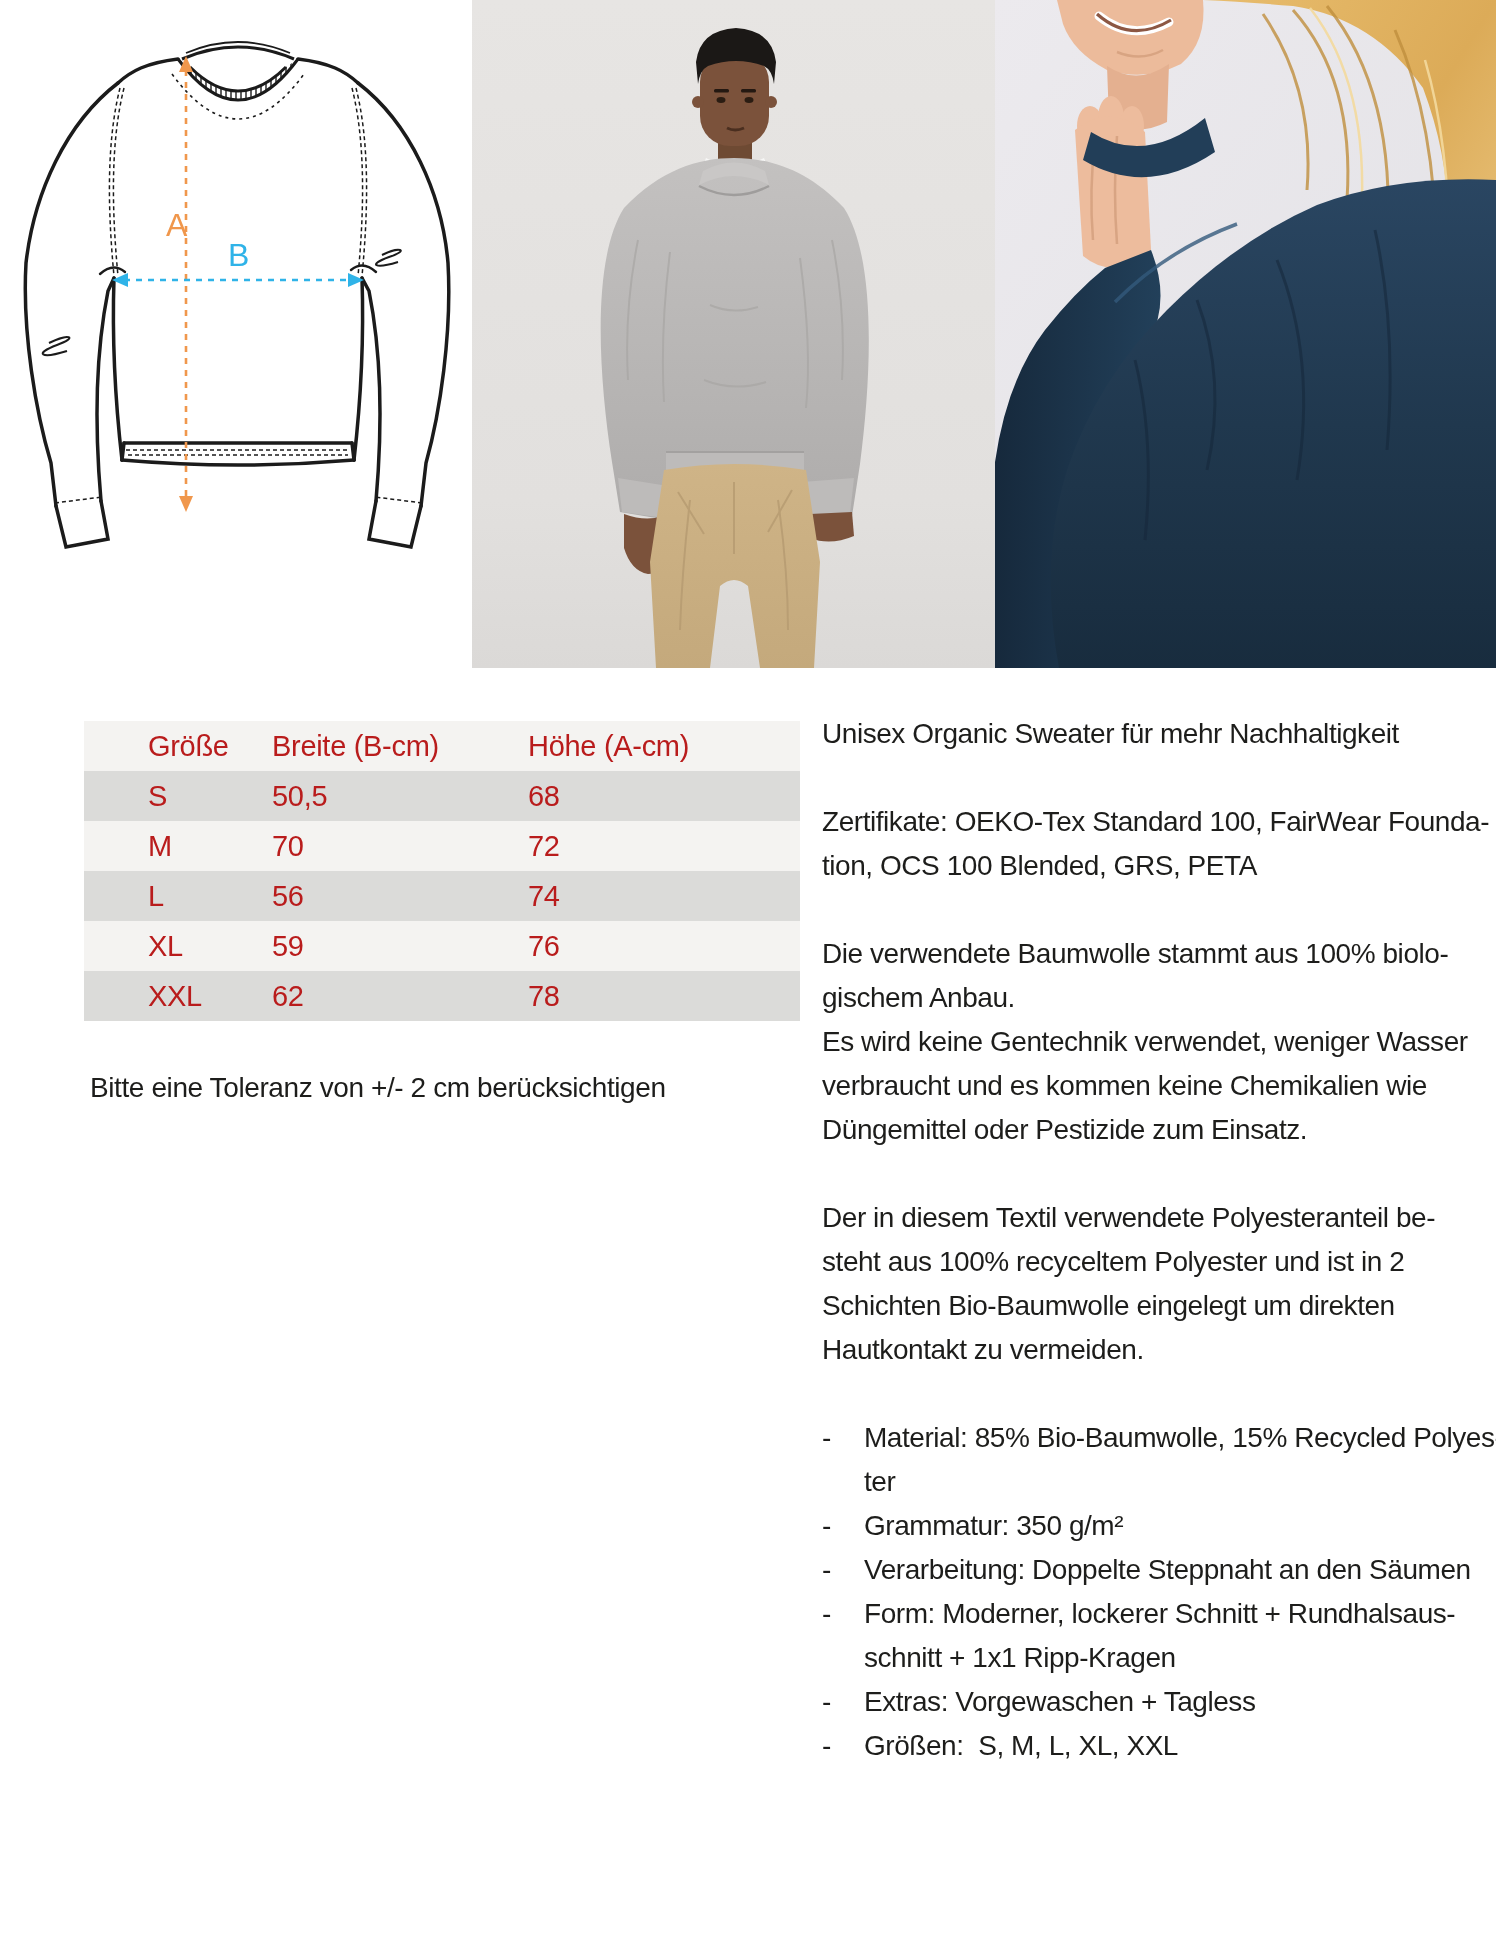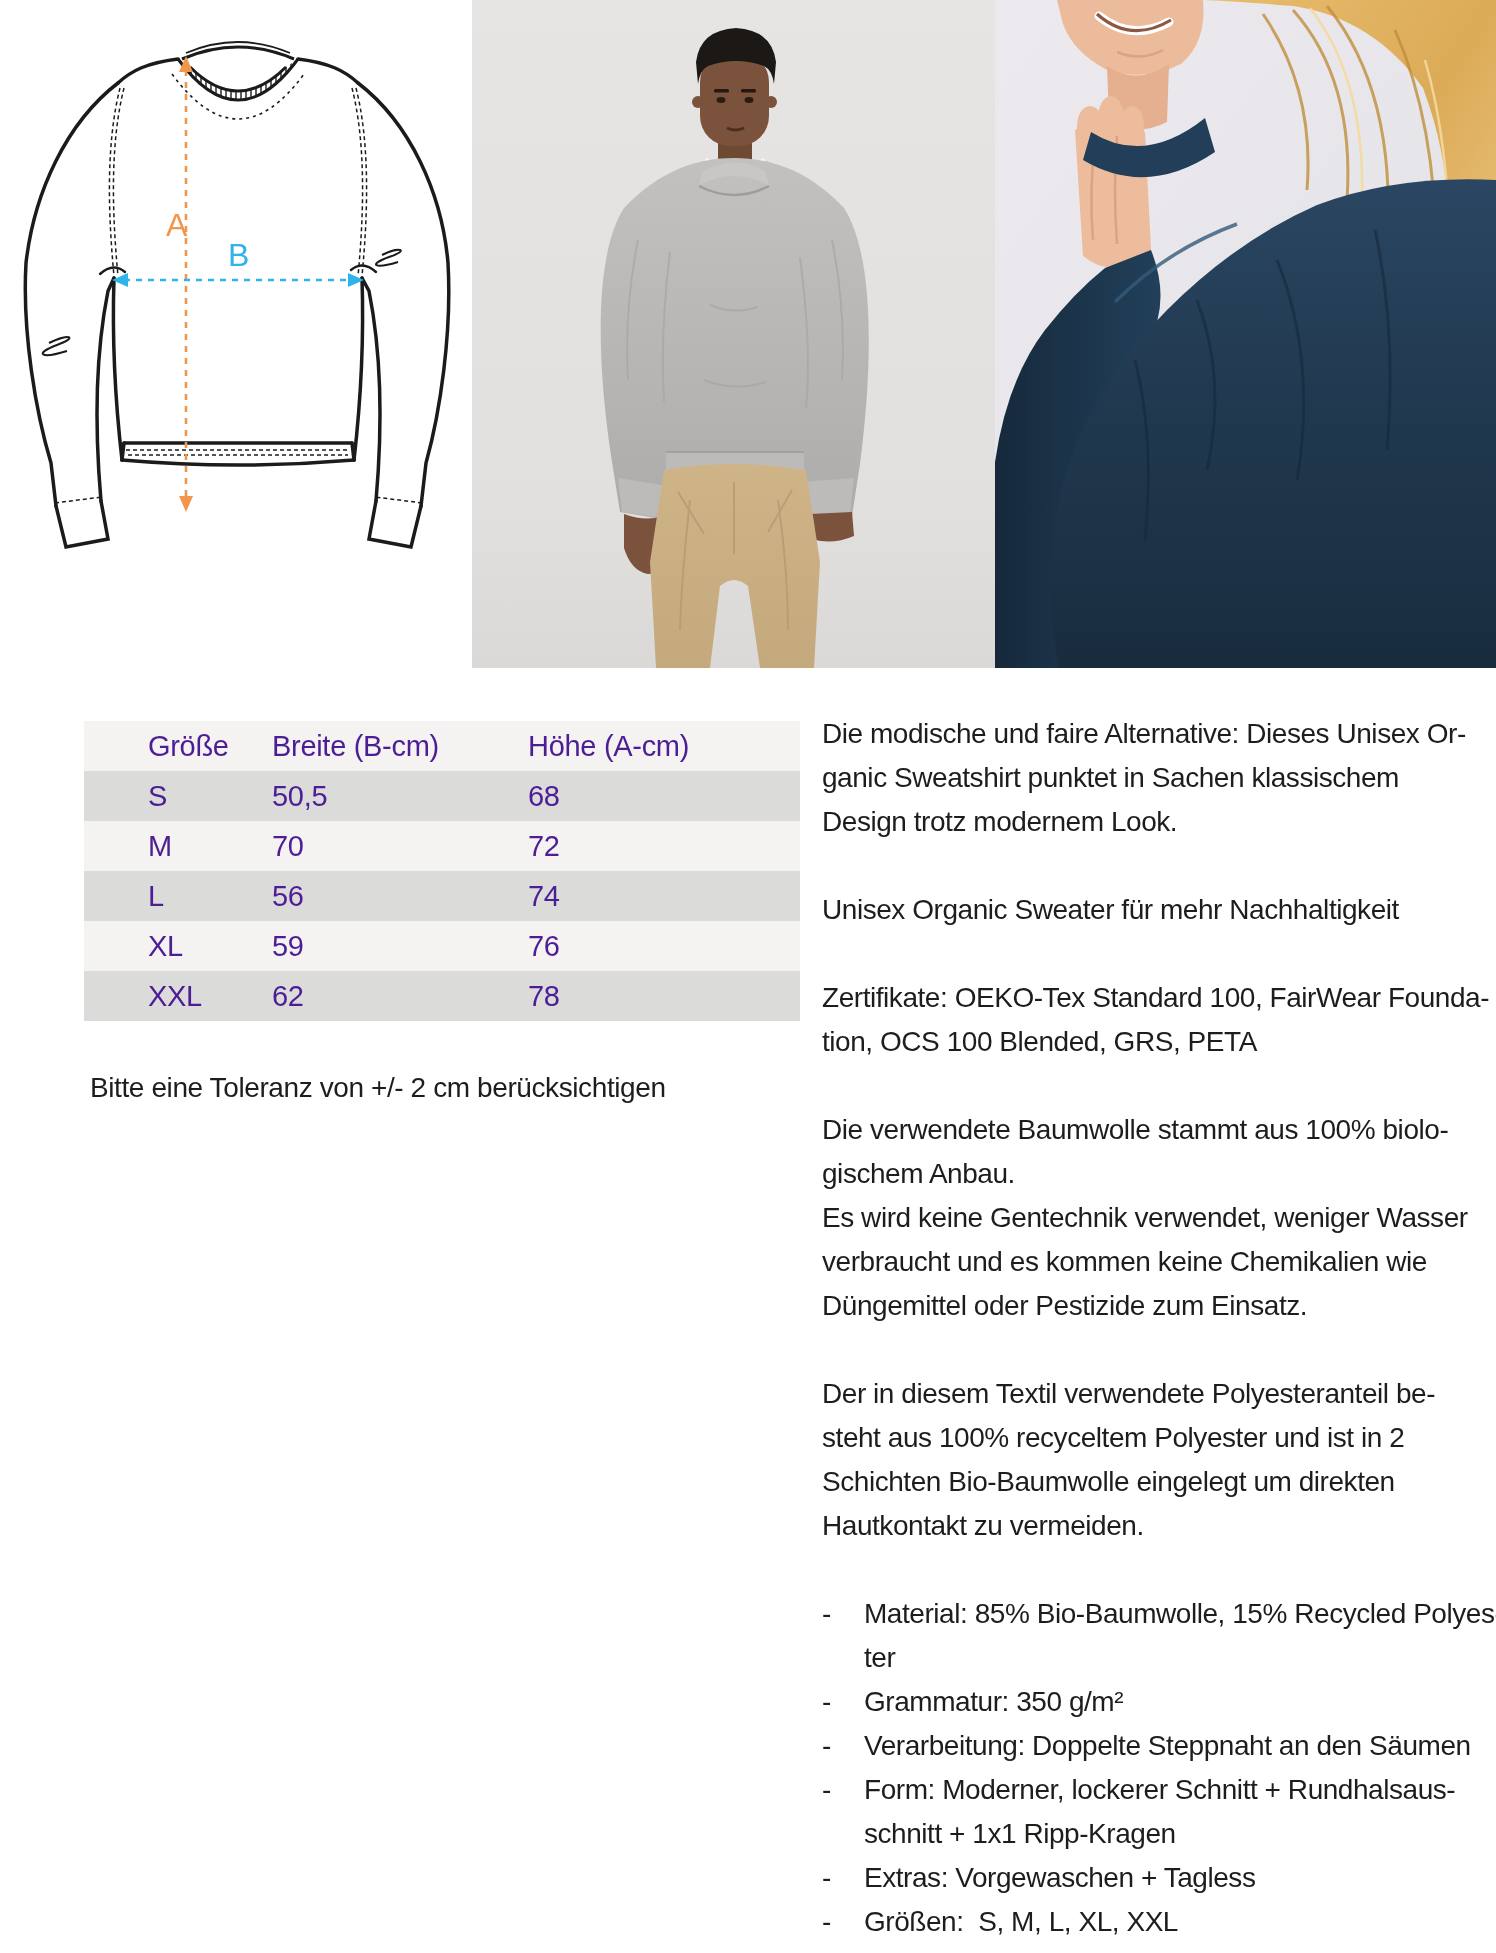--- a/index.html
+++ b/index.html
@@ -5,21 +5,21 @@
   html,body{margin:0;padding:0;background:#fff;}
   .page{position:relative;width:1496px;height:1953px;background:#ffffff;overflow:hidden;
         font-family:"Liberation Sans",sans-serif;color:#1d1d1b;}
   
   .diagram{position:absolute;left:14px;top:18px;width:452px;height:566px;}
   .photo{position:absolute;top:0;height:668px;overflow:hidden;}
   .photo-man{left:472px;width:523px;}
   .photo-woman{left:995px;width:501px;}
   
   .size-table{position:absolute;left:84px;top:721px;width:716px;font-size:29px;letter-spacing:-0.3px;}
-  .trow{display:flex;align-items:center;height:50px;background:#f4f3f1;color:#4c1d95;}
+  .trow{display:flex;align-items:center;height:50px;background:#f4f3f1;color:#b91c1c;}
   .trow.alt{background:#dbdbd9;}
   .c{white-space:nowrap;}
   .c1{width:188px;padding-left:64px;box-sizing:border-box;}
   .c2{width:256px;}
   .c3{flex:1;}
   .tolerance{position:absolute;left:90px;top:1072px;font-size:28px;letter-spacing:-0.4px;color:#1d1d1b;}
   
   .desc{position:absolute;left:822px;top:712px;width:674px;font-size:28px;line-height:44px;
         letter-spacing:-0.45px;color:#1d1d1b;}
   .para{margin:0 0 44px 0;white-space:pre;}
@@ -279,23 +279,20 @@
     <div class="trow alt">
       <div class="c c1">XXL</div>
       <div class="c c2">62</div>
       <div class="c c3">78</div>
     </div>
   </div>
 
   <div class="tolerance">Bitte eine Toleranz von +/- 2 cm berücksichtigen</div>
 
   <div class="desc">
-    <p class="para">Die modische und faire Alternative: Dieses Unisex Or-
-ganic Sweatshirt punktet in Sachen klassischem
-Design trotz modernem Look.</p>
     <p class="para">Unisex Organic Sweater für mehr Nachhaltigkeit</p>
     <p class="para">Zertifikate: OEKO-Tex Standard 100, FairWear Founda-
 tion, OCS 100 Blended, GRS, PETA</p>
     <p class="para">Die verwendete Baumwolle stammt aus 100% biolo-
 gischem Anbau.
 Es wird keine Gentechnik verwendet, weniger Wasser
 verbraucht und es kommen keine Chemikalien wie
 Düngemittel oder Pestizide zum Einsatz.</p>
     <p class="para">Der in diesem Textil verwendete Polyesteranteil be-
 steht aus 100% recyceltem Polyester und ist in 2

